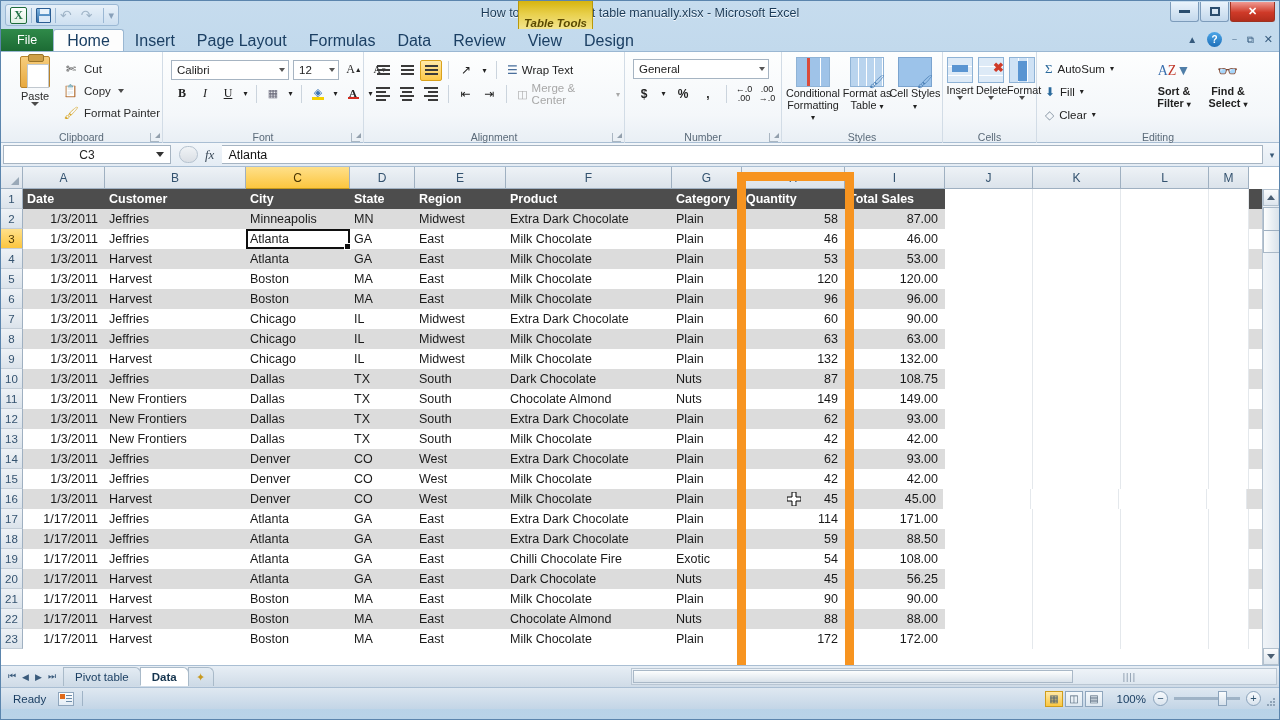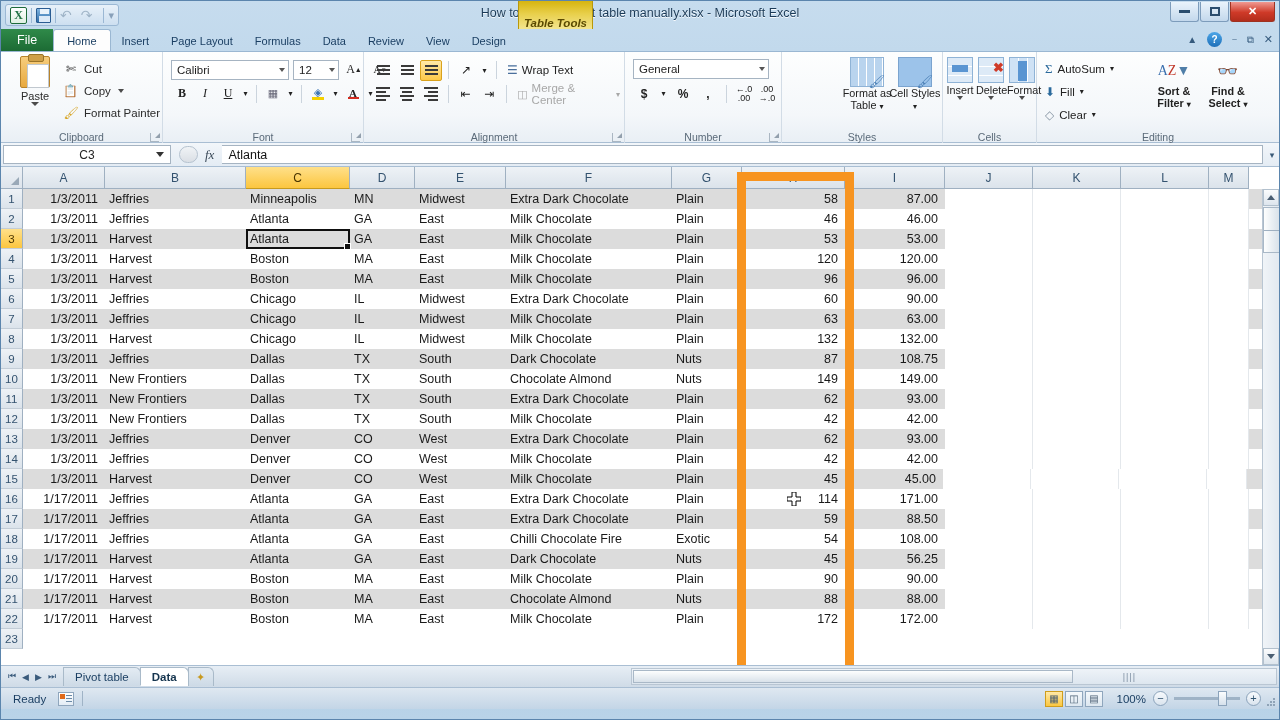--- a/index.html
+++ b/index.html
@@ -75,21 +75,21 @@
   .wbtn .max-g{width:10px;height:9px;border:2px solid #2b4d6e;}
 
   
   .tabs { position:relative; height:22px; margin-top:0; }
   .tabstrip {
     position:absolute; left:0; right:0; top:0; height:22px;
     display:flex; align-items:flex-end; padding-left:0;
   }
   .tab {
     height:21px; padding:0 11px; display:flex; align-items:center;
-    font-size:11px; color:#1b3f63; cursor:default;
+    font-size:16px; color:#1b3f63; cursor:default;
   }
   .tab.file {
     background:linear-gradient(180deg,#2f8a49,#1c6b34);
     color:#fff; height:22px; padding:0 16px; font-size:12.5px;
   }
   .tab.active {
     background:#fdfdfd; border:1px solid #9ab7d2; border-bottom:none;
     border-radius:3px 3px 0 0; color:#1b3f63; height:22px; padding:0 13px;
   }
   .tab.design { color:#1b3f63; }
@@ -562,20 +562,28 @@
         </div>
         <div class="gbtn" style="font-size:9px;line-height:9px;width:20px;">
           <span style="display:block;text-align:center;">.00<br>→.0</span>
         </div>
       </div>
       <div class="grp-label">Number</div>
       <div class="dlg"></div>
     </div>
 
     <div class="grp g-styles">
+      <div class="stbtn" style="left:2px;">
+        <div class="sticon" style="background:
+               linear-gradient(90deg,transparent 32%, #d94b3b 32%, #d94b3b 42%, transparent 42%),
+               repeating-linear-gradient(90deg,#9fc3e8 0 11px,#fff 11px 12px),
+               repeating-linear-gradient(180deg,#cfe2f5 0 9px,#fff 9px 10px);
+               border:1px solid #8fb3d6;"></div>
+        <div class="stlbl"><span>Conditional Formatting</span> <span style="font-size:8px;">▾</span></div>
+      </div>
       <div class="stbtn" style="left:56px;">
         <div class="sticon" style="background:repeating-linear-gradient(90deg,#b9d4ee 0 7px,#fff 7px 8px),repeating-linear-gradient(180deg,#d8e8f7 0 6px,#fff 6px 7px);border:1px solid #8fb3d6;position:relative;">
           <span style="position:absolute;right:-2px;bottom:-3px;font-size:13px;color:#4a7fb5;">🖌</span>
         </div>
         <div class="stlbl"><span>Format as Table</span> <span style="font-size:8px;">▾</span></div>
       </div>
       <div class="stbtn" style="left:104px;">
         <div class="sticon" style="background:#9cc3ea;border:1px solid #7ba4cf;position:relative;">
           <span style="position:absolute;right:-2px;bottom:-3px;font-size:13px;color:#4a7fb5;">🖌</span>
         </div>
@@ -698,20 +706,35 @@
         <div class="rh">16</div>
         <div class="rh">17</div>
         <div class="rh">18</div>
         <div class="rh">19</div>
         <div class="rh">20</div>
         <div class="rh">21</div>
         <div class="rh">22</div>
         <div class="rh">23</div>
       </div>
     <div class="cells" id="cells">
+        <div class="row hdr">
+          <div class="cell" style="width: 82px;">Date</div>
+          <div class="cell" style="width: 141px;">Customer</div>
+          <div class="cell" style="width: 104px;">City</div>
+          <div class="cell" style="width: 65px;">State</div>
+          <div class="cell" style="width: 91px;">Region</div>
+          <div class="cell" style="width: 166px;">Product</div>
+          <div class="cell" style="width: 70px;">Category</div>
+          <div class="cell" style="width: 103px;">Quantity</div>
+          <div class="cell" style="width: 100px;">Total Sales</div>
+          <div class="emptycell" style="width: 88px; background: rgb(255, 255, 255);"></div>
+          <div class="emptycell" style="width: 88px; background: rgb(255, 255, 255);"></div>
+          <div class="emptycell" style="width: 88px; background: rgb(255, 255, 255);"></div>
+          <div class="emptycell" style="width: 40px; background: rgb(255, 255, 255);"></div>
+        </div>
         <div class="row band">
           <div class="cell r" style="width: 82px;">1/3/2011</div>
           <div class="cell" style="width: 141px;">Jeffries</div>
           <div class="cell" style="width: 104px;">Minneapolis</div>
           <div class="cell" style="width: 65px;">MN</div>
           <div class="cell" style="width: 91px;">Midwest</div>
           <div class="cell" style="width: 166px;">Extra Dark Chocolate</div>
           <div class="cell" style="width: 70px;">Plain</div>
           <div class="cell r" style="width: 103px;">58</div>
           <div class="cell r" style="width: 100px;">87.00</div>

